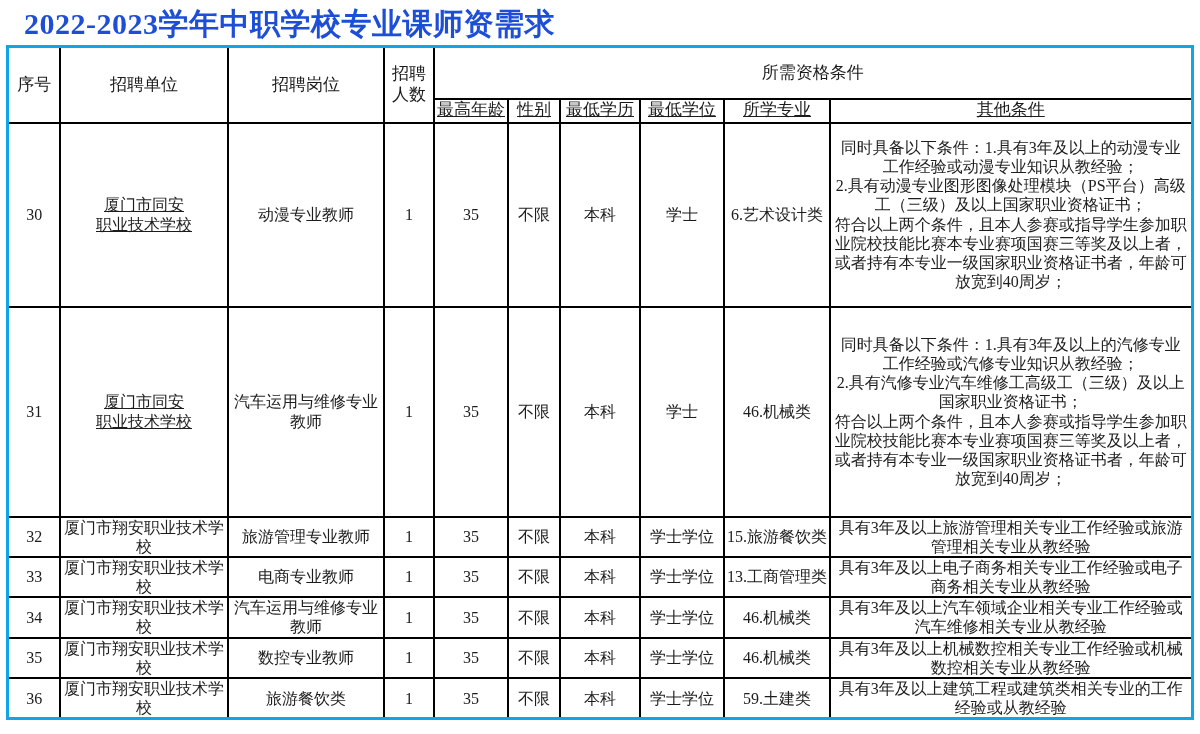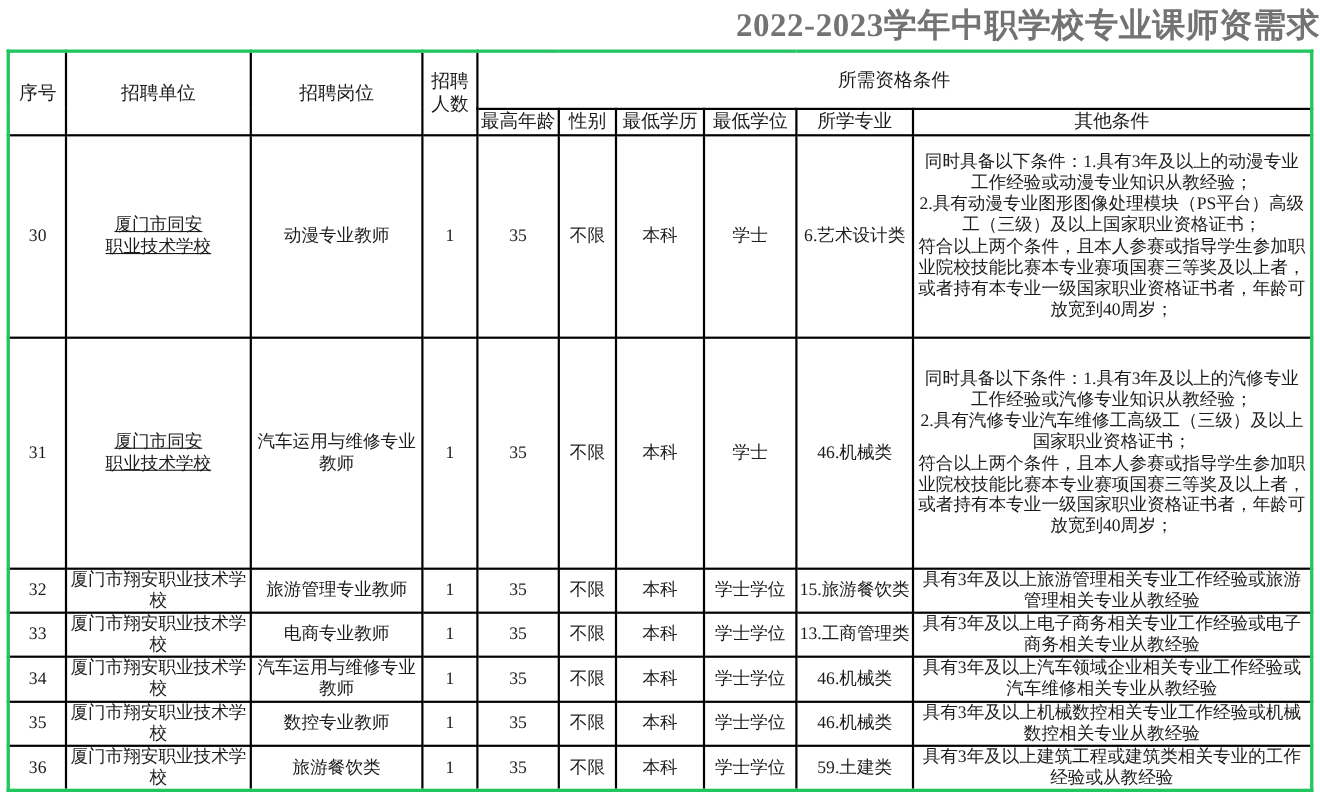--- a/index.html
+++ b/index.html
@@ -9,35 +9,36 @@
     color: #1c1c1c;
   }
   .page {
     position: relative;
     width: 1200px;
     height: 734px;
     background: #ffffff;
     overflow: hidden;
   }
   .title {
-    text-align: right;
+    text-align: left;
     font-size: 30px;
     font-weight: bold;
-    color: #737373;
+    color: #1d4ed8;
     letter-spacing: 0.5px;
     padding-top: 6px;
     line-height: 36px;
     margin-bottom: 3px;
+    margin-left: 24px;
   }
   table.req {
     border-collapse: collapse;
     table-layout: fixed;
     width: 1184px;
     margin: 0 auto;
-    border: 3px solid #22c55e;
+    border: 3px solid #0ea5e9;
   }
   table.req th, table.req td {
     border: 2px solid #000000;
     text-align: center;
     vertical-align: middle;
     font-weight: normal;
     font-size: 16px;
     line-height: 1.2;
     padding: 0 2px;
     overflow: hidden;
@@ -50,21 +51,21 @@
   col.c-post     { width: 156px; }
   col.c-count    { width: 50px; }
   col.c-age      { width: 74px; }
   col.c-gender   { width: 52px; }
   col.c-edu      { width: 80px; }
   col.c-degree   { width: 84px; }
   col.c-major    { width: 106px; }
   col.c-other    { width: 362px; }
   
   tr.hdr1  { height: 52px; }
-  tr.hdr2  { height: 24px; }
+  tr.hdr2  { height: 24px; text-decoration: underline; }
   tr.r30   { height: 184px; }
   tr.r31   { height: 210px; }
   tr.r32   { height: 39px; }
   tr.r33   { height: 30px; }
   tr.r34   { height: 25px; }
   tr.r35   { height: 39px; }
   tr.r36   { height: 39px; }
   .pre { white-space: pre-line; text-decoration: underline; }
   td.cell-unit, td.cell-post { font-size: 17px; line-height: 1.15; }
   td.cell-other-long {

